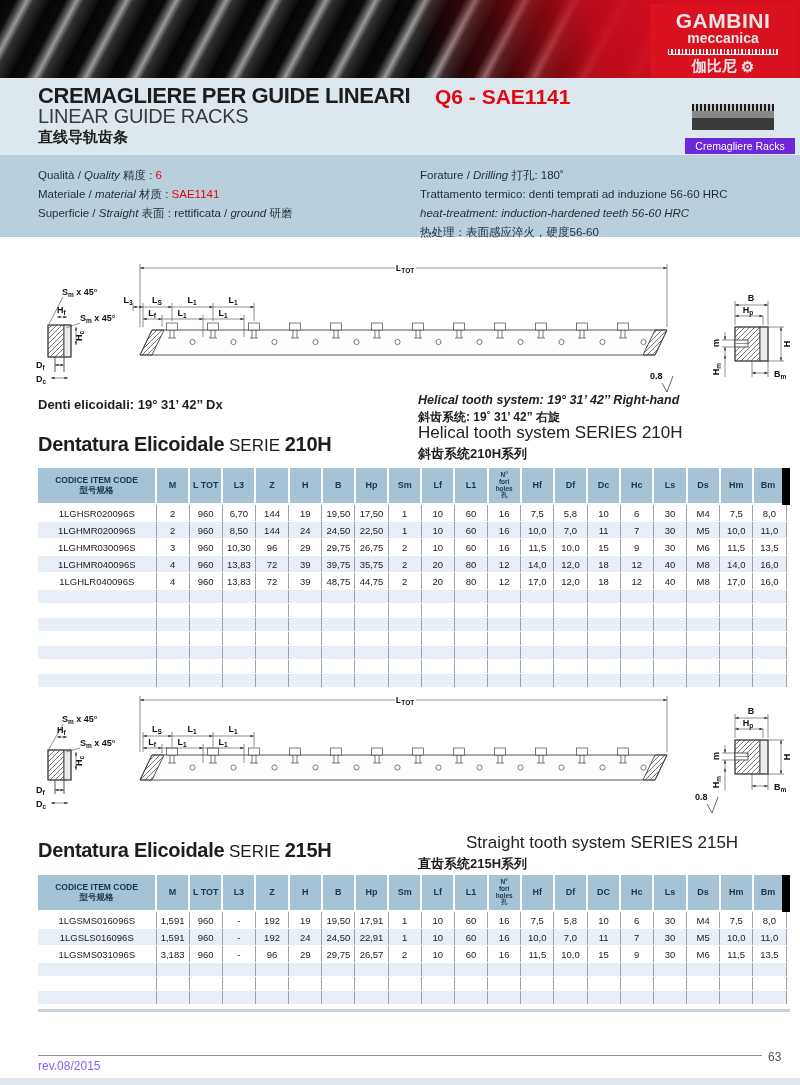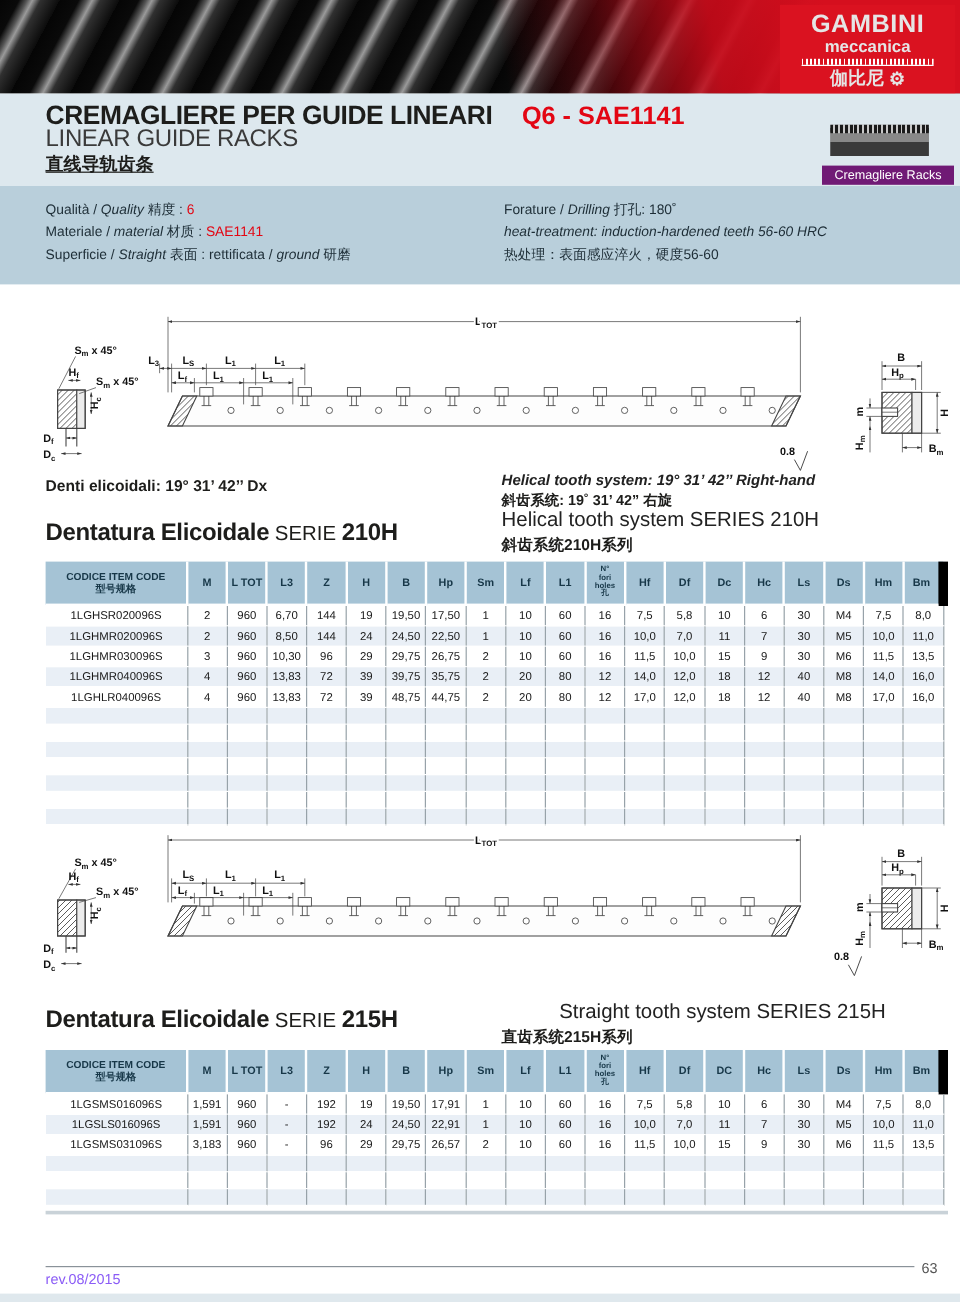--- a/index.html
+++ b/index.html
@@ -14,27 +14,27 @@
   .logo .name{font-size:21px;font-weight:bold;letter-spacing:.5px;line-height:1;}
   .logo .subname{font-size:14px;font-weight:bold;line-height:1.1;}
   .comb{height:5px;margin:3px 14px 2px;background:repeating-linear-gradient(90deg,#fff 0 1.5px,transparent 1.5px 3.5px);border-bottom:1.5px solid #fff;}
   .logo .zh{font-size:15px;font-weight:bold;line-height:1.2;}
   .gear{font-size:15px;vertical-align:-1px;}
 
   
   .title-band{position:absolute;left:0;top:78px;width:800px;height:77px;background:#dde8ee;}
   .t-it{position:absolute;left:38px;top:5px;font-size:22px;font-weight:bold;color:#1d1d1b;letter-spacing:-.4px;white-space:nowrap;}
   .t-en{position:absolute;left:38px;top:27px;font-size:20px;font-weight:400;color:#3a3a3a;letter-spacing:-.3px;white-space:nowrap;}
-  .t-zh{position:absolute;left:38px;top:50px;font-size:15px;font-weight:bold;color:#1d1d1b;text-decoration:underline;}
+  .t-zh{position:absolute;left:38px;top:50px;font-size:15px;font-weight:bold;color:#1d1d1b;}
   .t-code{position:absolute;left:435px;top:7px;font-size:21px;font-weight:bold;color:#e30613;white-space:nowrap;}
   .thumb{position:absolute;left:692px;top:26px;width:82px;height:26px;
     background:linear-gradient(#cfcfcf 0 3px,#444 3px 6px,#888 6px 14px,#3a3a3a 14px 26px),#777;}
   .thumb:before{content:"";position:absolute;left:0;top:0;width:82px;height:7px;
     background:repeating-linear-gradient(90deg,#1a1a1a 0 2.5px,#c9c9c9 2.5px 4px);}
-  .tag{position:absolute;right:5px;top:60px;width:110px;height:16px;background:#701a75;color:#fff;
+  .tag{position:absolute;right:5px;top:60px;width:110px;height:16px;background:#6d28d9;color:#fff;
     font-size:10.5px;line-height:16px;text-align:center;}
 
   
   .info-band{position:absolute;left:0;top:155px;width:800px;height:82px;background:#b9cfdb;color:#1d2d36;padding-left:44px;}
   .info-col{position:absolute;top:11px;font-size:11.5px;line-height:19px;white-space:nowrap;}
   .info-left{left:38px;}
   .info-right{left:420px;}
   .info-col em{font-style:italic;}
   .red{color:#e30613;}
 
@@ -105,20 +105,21 @@
   </div>
 
   <div class="info-band">
     <div class="info-col info-left">
       <div><span>Qualità / </span><em>Quality</em><span> 精度 : </span><span class="red">6</span></div>
       <div><span>Materiale / </span><em>material</em><span> 材质 : </span><span class="red">SAE1141</span></div>
       <div><span>Superficie / </span><em>Straight</em><span> 表面 : </span><span>rettificata / </span><em>ground</em><span> 研磨</span></div>
     </div>
     <div class="info-col info-right">
       <div><span>Forature / </span><em>Drilling</em><span> 打孔: </span><span>180˚</span></div>
+      <div>Trattamento termico: denti temprati ad induzione 56-60 HRC</div>
       <div><em>heat-treatment: induction-hardened teeth 56-60 HRC</em></div>
       <div>热处理：表面感应淬火，硬度56-60</div>
     </div>
   </div>
 
   <svg class="d1" width="800" height="190" viewBox="0 0 800 190">
     <defs>
       <pattern id="d1h" patternUnits="userSpaceOnUse" width="5" height="5">
         <path d="M0,5 L5,0" stroke="#555" stroke-width="0.8"></path>
       </pattern>

